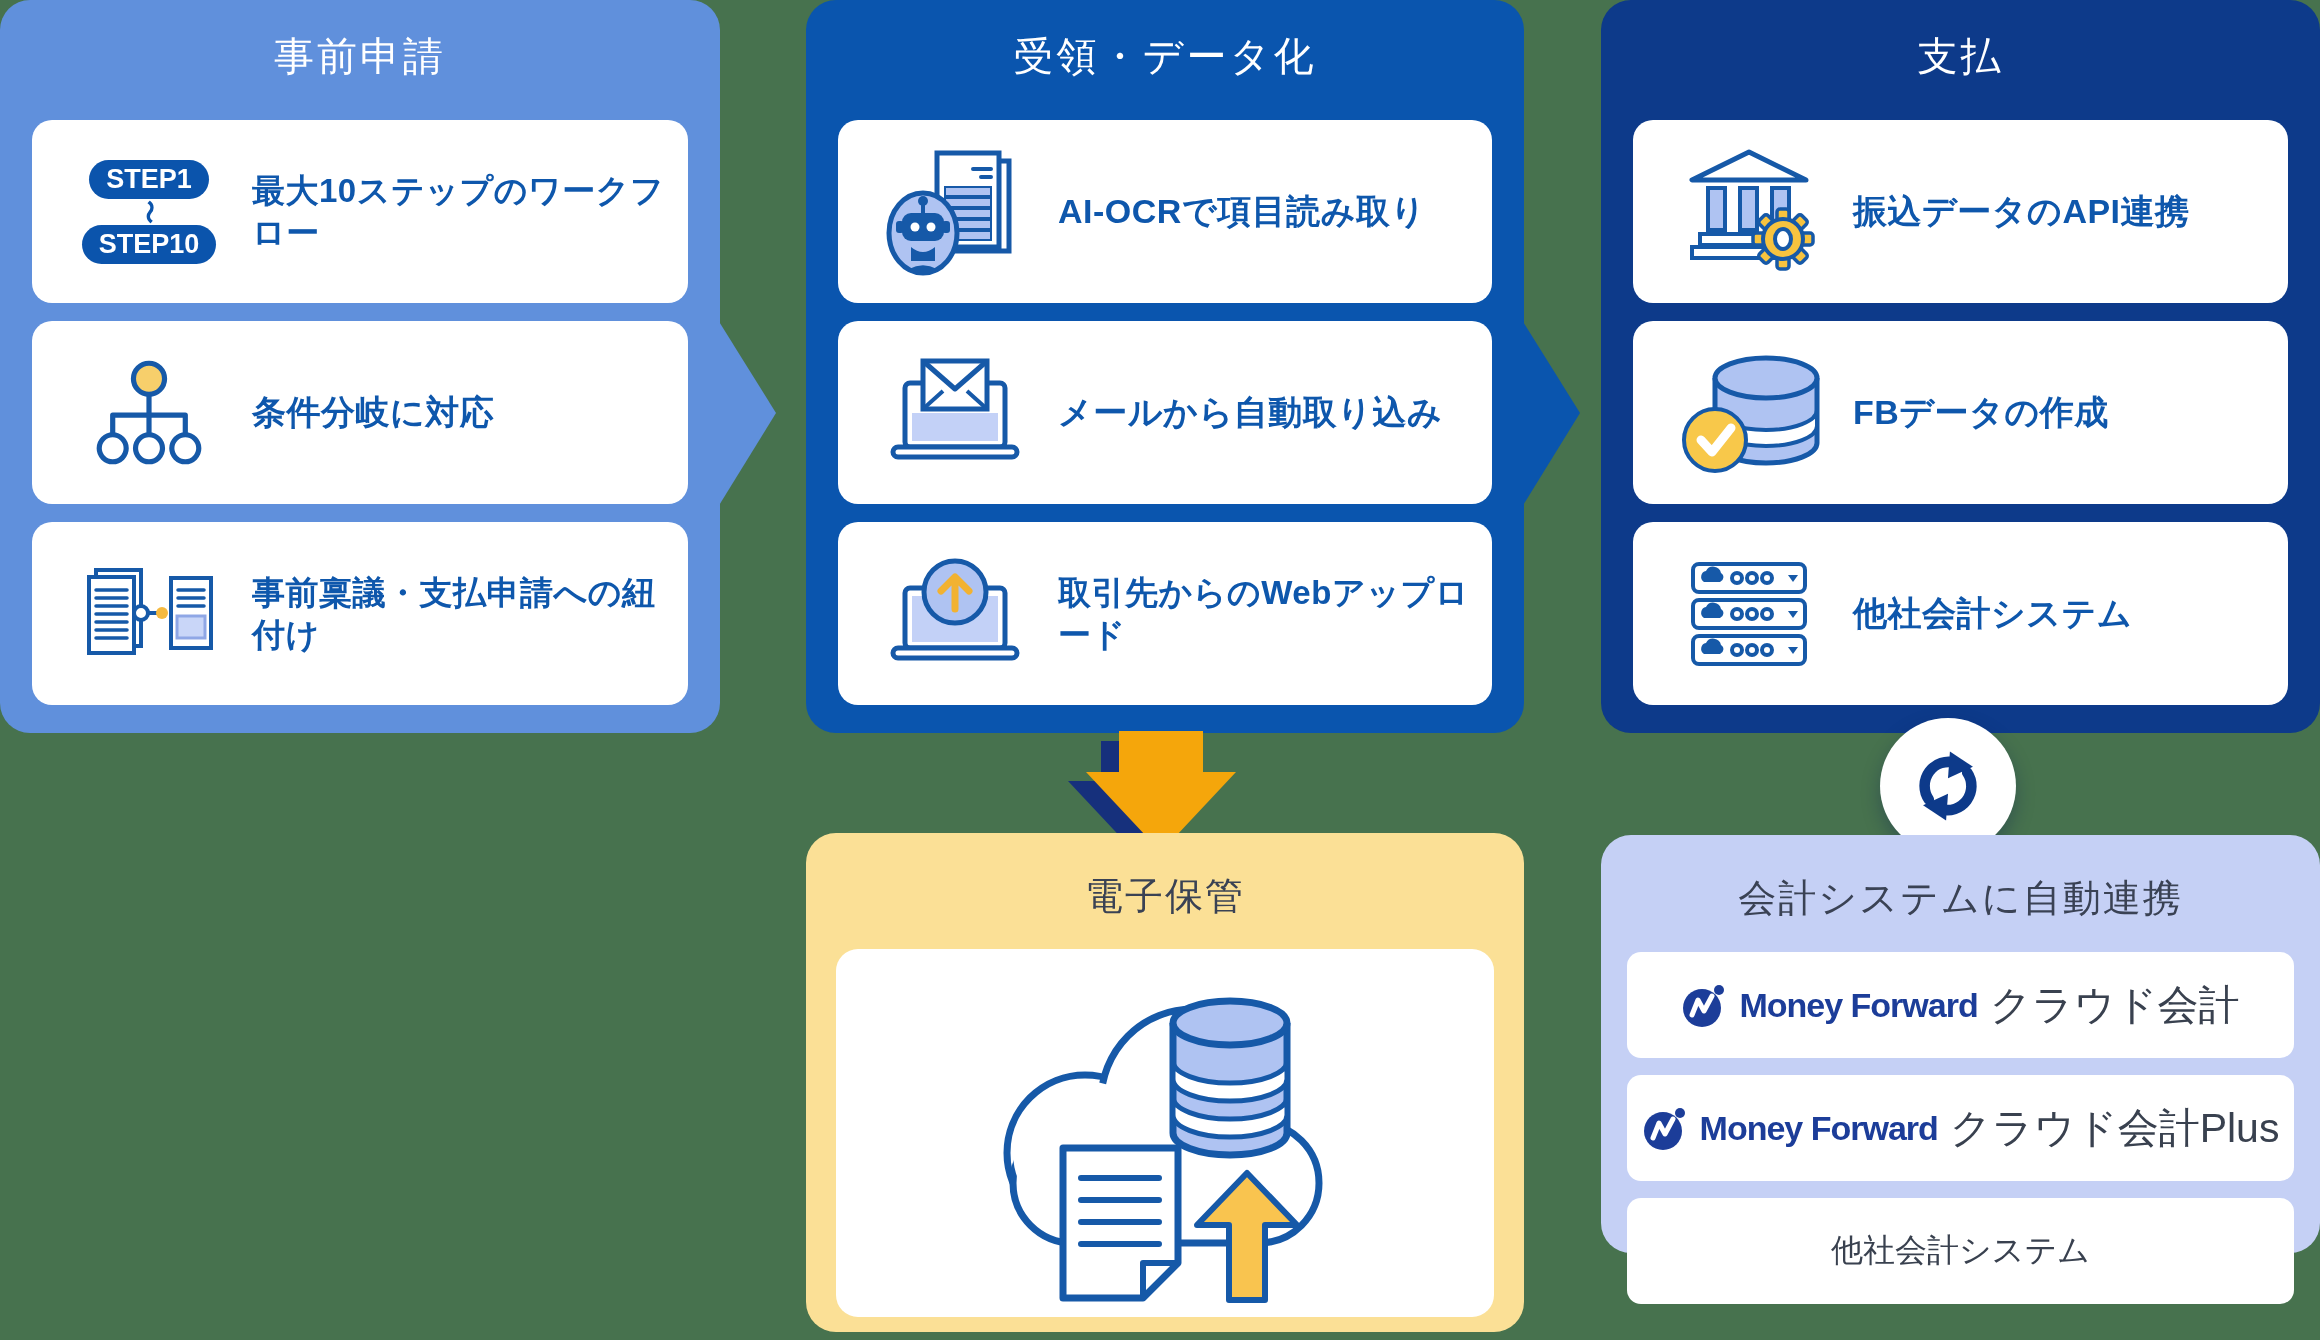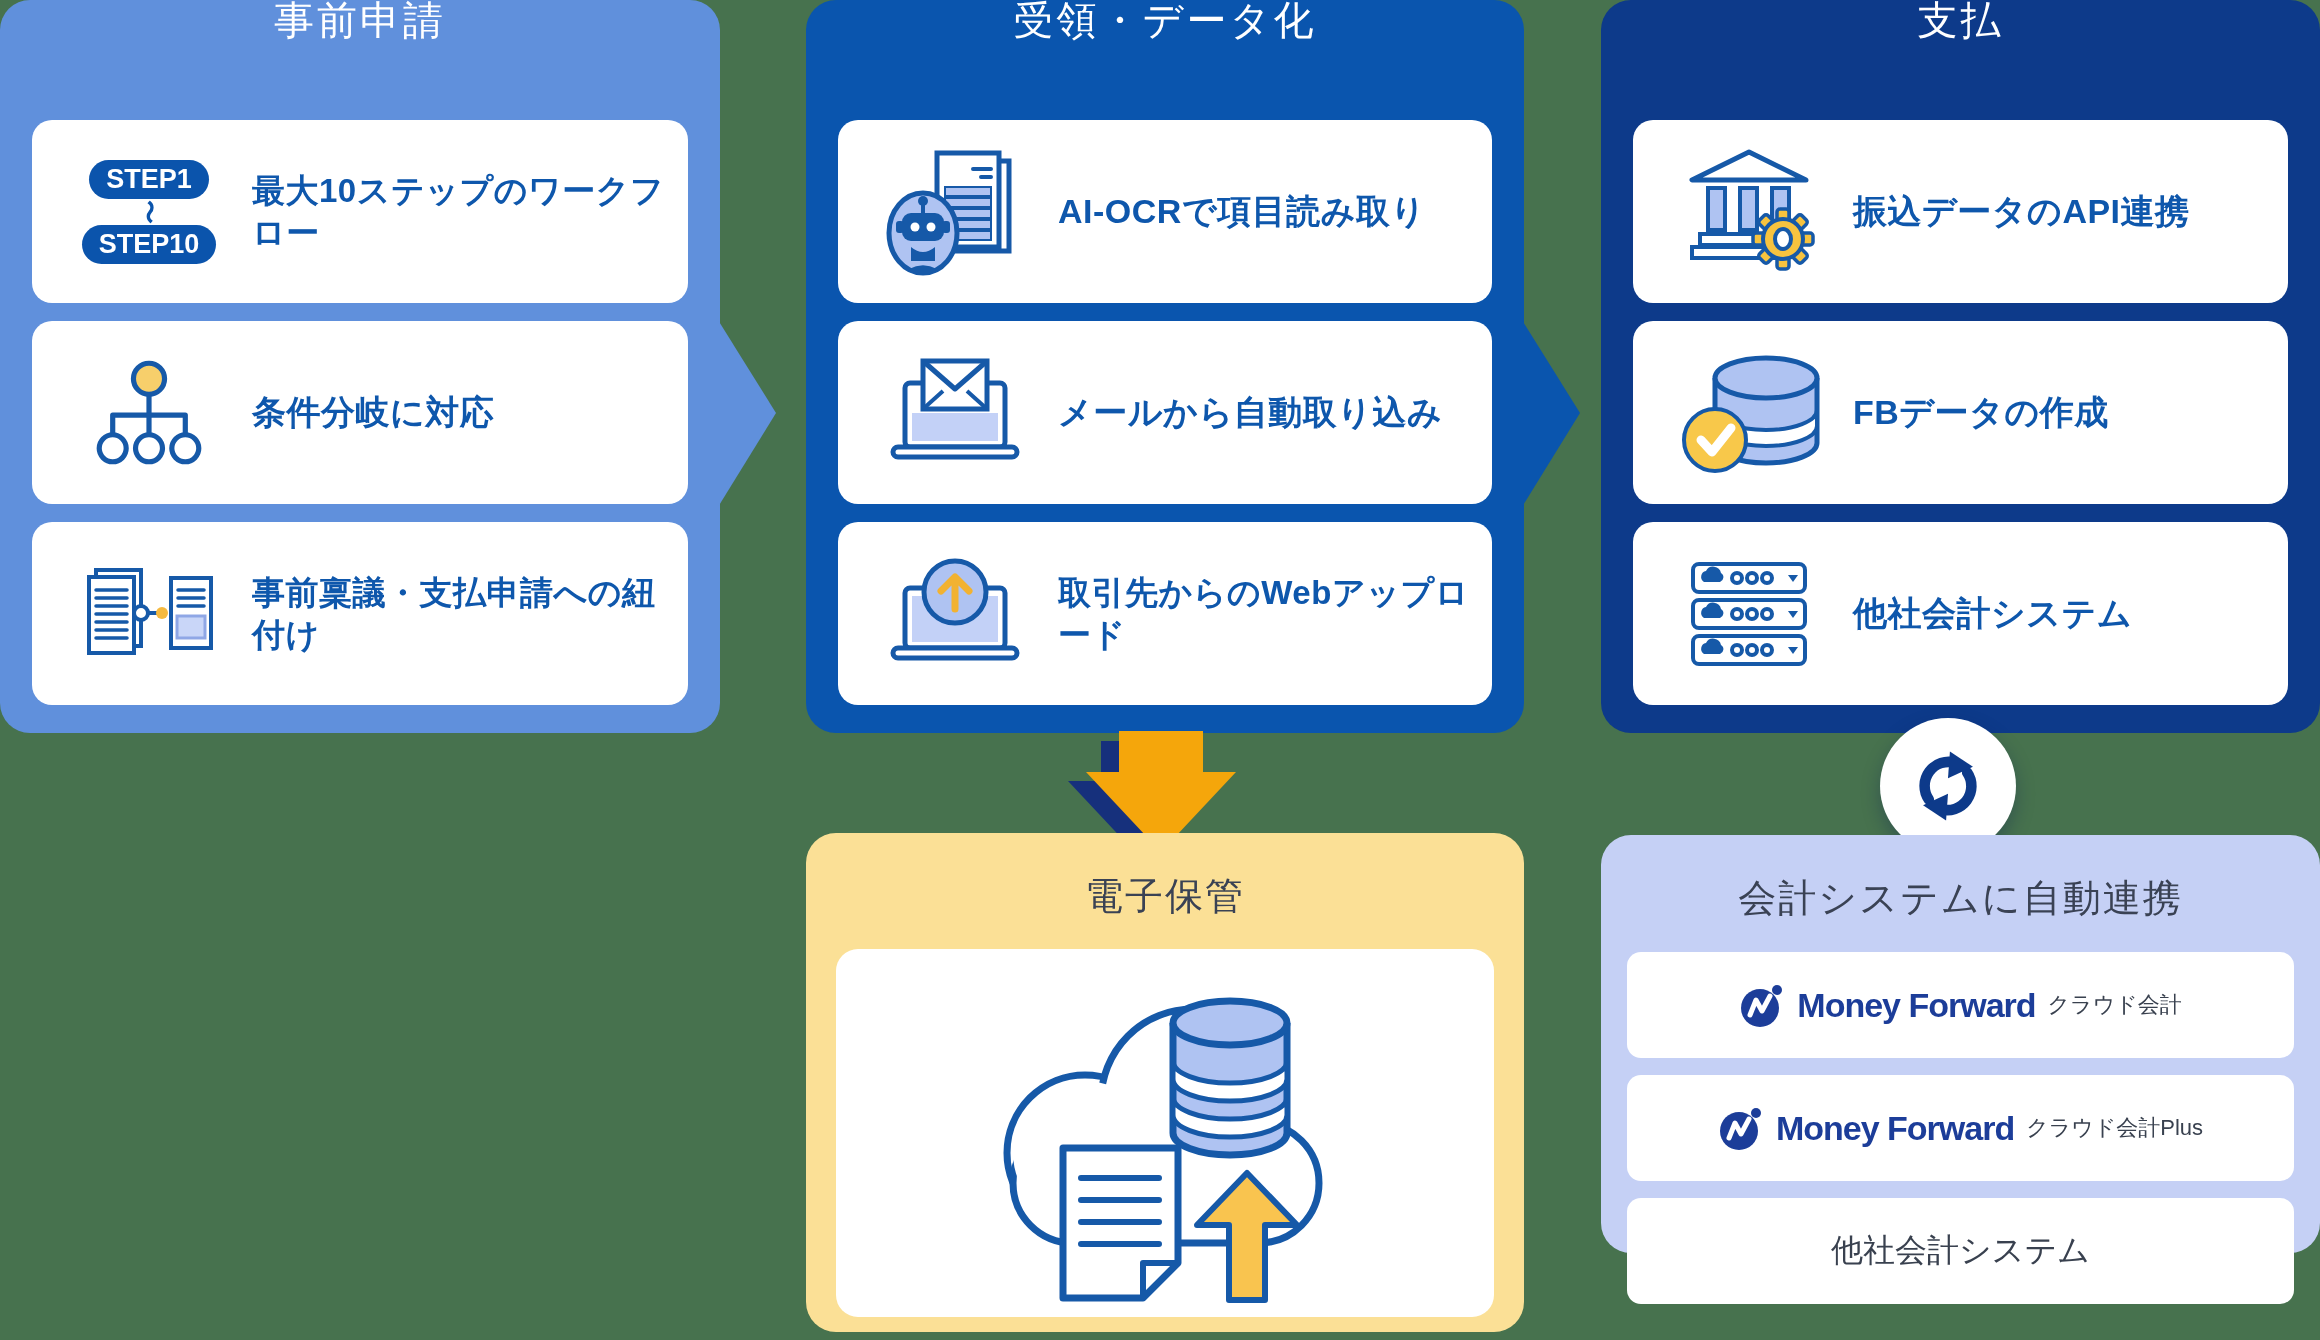--- a/index.html
+++ b/index.html
@@ -4,21 +4,21 @@
 <style>
   html,body{margin:0;padding:0;}
   body{background:#47724E;}
   .stage{
     position:relative; width:2320px; height:1340px; overflow:hidden;
     background:#47724E;
     font-family:"Liberation Sans","DejaVu Sans",sans-serif;
   }
   .col{position:absolute; top:0; height:733px; border-radius:30px;}
   .col-title{
-    text-align:center; font-size:40px; line-height:1;
+    text-align:center; padding-top:36px; font-size:40px; line-height:1;
     color:#ffffff; font-weight:500; letter-spacing:3px;
   }
   .card{
     position:absolute; left:32px; right:32px; height:183px;
     background:#ffffff; border-radius:20px;
     display:flex; align-items:center; box-sizing:border-box;
     padding:0 16px 0 42px; gap:28px;
   }
   .card-y1{top:120px}.card-y2{top:321px}.card-y3{top:522px}
   .iconbox{width:150px; flex:0 0 150px; display:flex; align-items:center; justify-content:center;}
@@ -48,21 +48,21 @@
     background:#fff; border-radius:22px; display:flex; align-items:center; justify-content:center;
   }
   .accounting-panel{left:1601px; top:835px; width:719px; height:418px; background:#C5D0F5;}
   .acc-row{
     position:absolute; left:26px; width:667px; height:106px;
     background:#fff; border-radius:14px;
     display:flex; align-items:center; justify-content:center; gap:12px;
   }
   .acc-row-1{top:117px}.acc-row-2{top:240px}.acc-row-3{top:363px}
   .mf-brand{font-size:34px; font-weight:800; color:#1C3D99; letter-spacing:-1px; white-space:nowrap;}
-  .acc-suffix{font-size:22px; font-weight:500; color:#39414F; white-space:nowrap;}
+  .acc-suffix{font-size:41px; font-weight:500; color:#39414F; white-space:nowrap;}
   .acc-other{font-size:32px; font-weight:500; color:#39414F;}
 </style>
 </head>
 <body>
 
 <div class="stage">
 
   <div class="col" style="left:0;width:720px;background:#6090DC;">
     <div class="col-title">事前申請</div>
 

